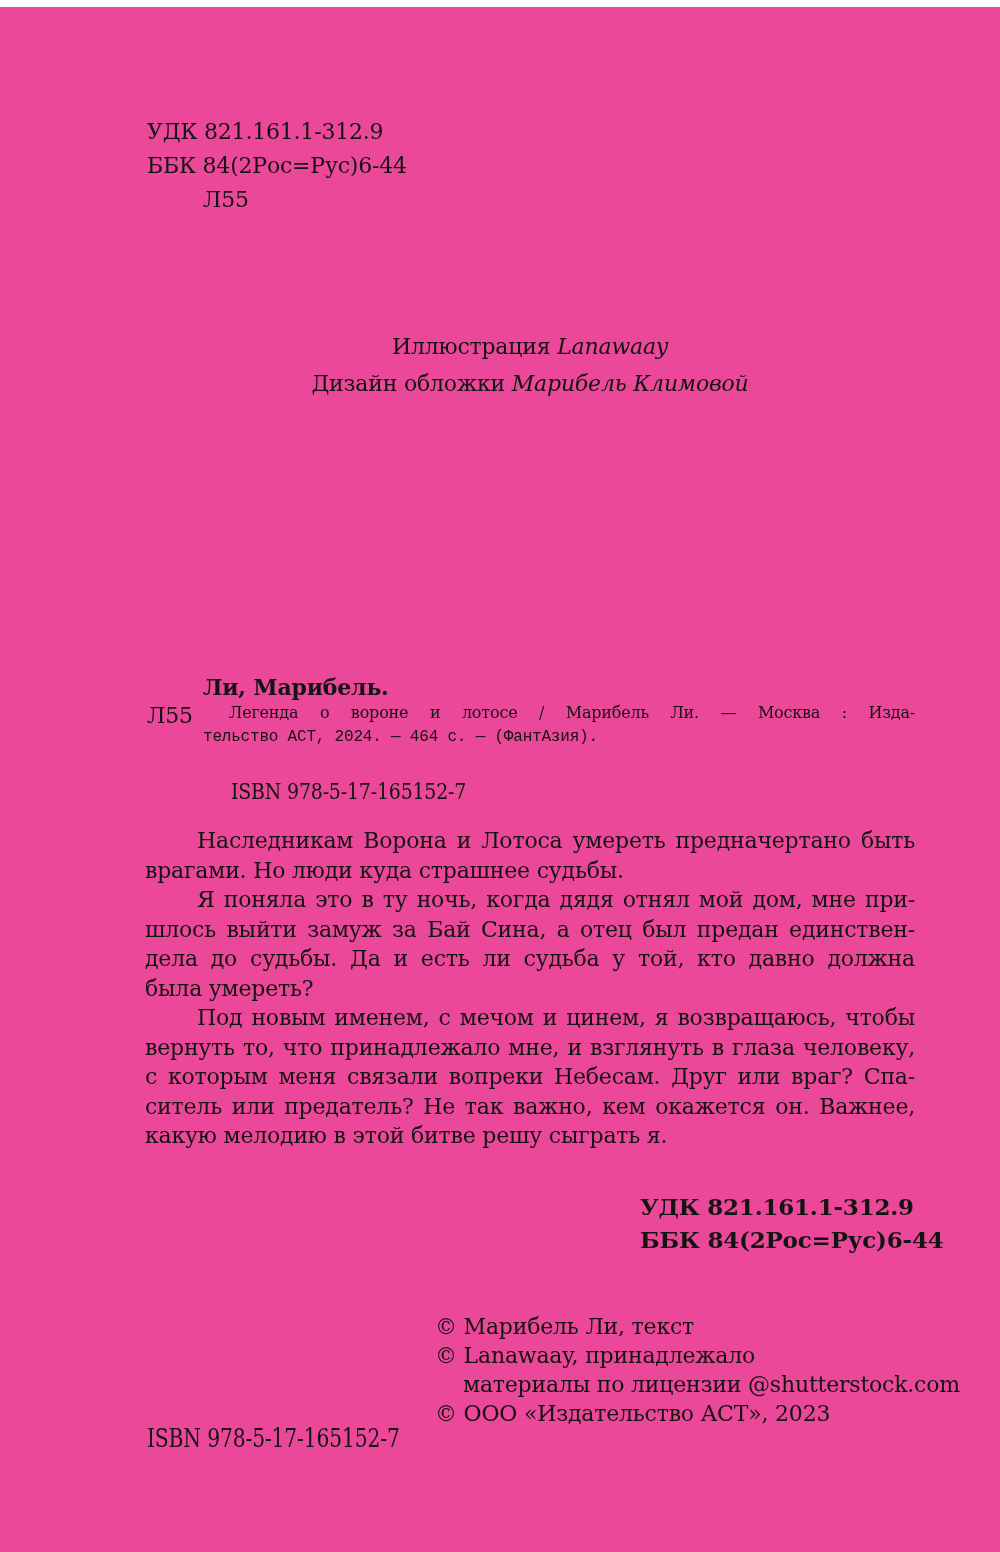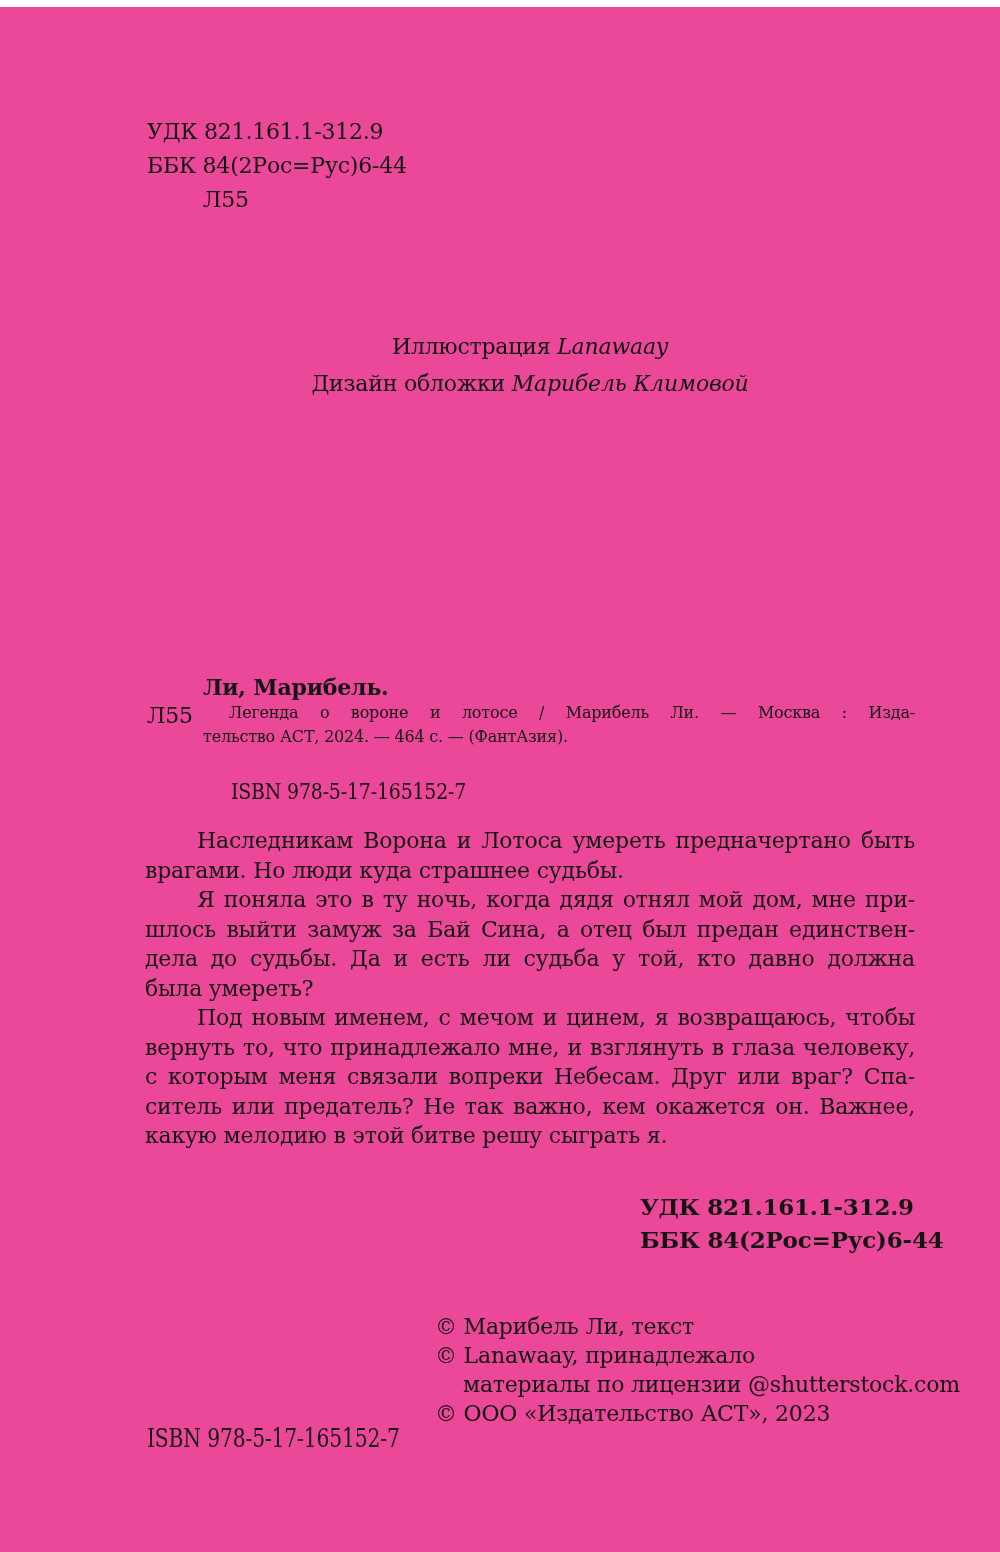--- a/index.html
+++ b/index.html
@@ -17,21 +17,21 @@
   .top-block{position:absolute;left:147px;top:108px;font-size:22px;line-height:34px;}
   .top-block .code-ind{padding-left:56px;}
   
   .credits{position:absolute;left:145px;top:321px;width:770px;text-align:center;font-size:22px;line-height:37px;}
   .credits .name{font-style:italic;}
   
   .card-author{position:absolute;left:203px;top:666px;font-size:22px;line-height:29px;font-weight:bold;}
   .card-code{position:absolute;left:147px;top:694px;font-size:22px;line-height:29px;}
   .card-record{position:absolute;left:203px;top:694px;width:712px;font-size:16px;line-height:24px;}
   .rline{text-align:justify;text-align-last:justify;}
-  .rline.last{text-align-last:left;}
+  .rline.last{text-align-last:left;font-family:Liberation Mono, monospace;}
   .rline.first{text-indent:26px;}
   .card-isbn{position:absolute;left:231px;top:770px;font-size:22px;line-height:29px;}
   .isbn-scale{display:inline-block;transform:scaleX(.86);transform-origin:0 50%;white-space:nowrap;}
   
   .annotation{position:absolute;left:145px;top:819px;width:770px;font-size:22px;line-height:29.5px;}
   .aline{text-align:justify;text-align-last:justify;}
   .aline.last{text-align-last:left;}
   .aline.first{text-indent:52px;}
   
   .class-bottom{position:absolute;left:640px;top:1183px;font-size:23px;line-height:33px;font-weight:bold;white-space:nowrap;}

